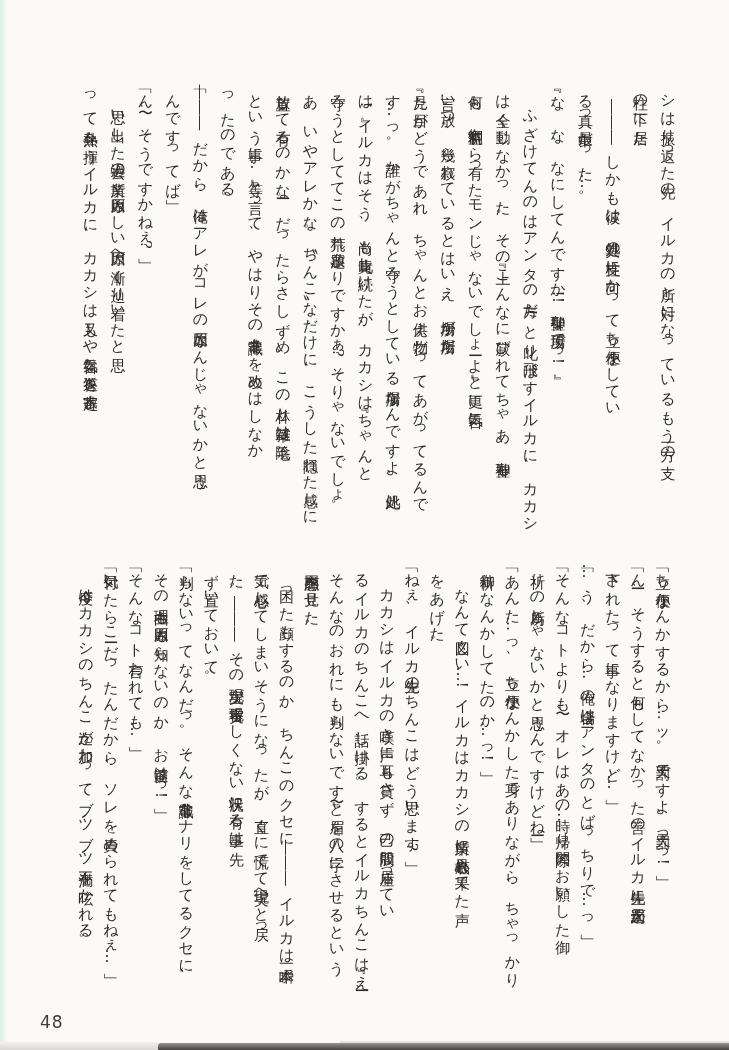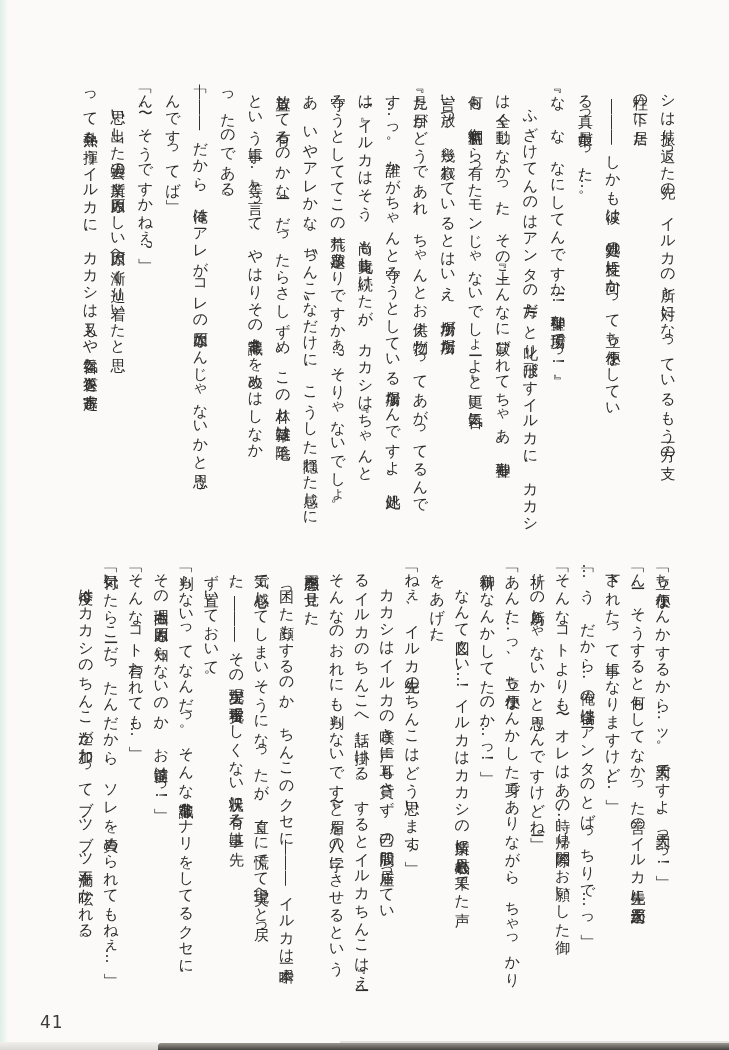--- a/index.html
+++ b/index.html
@@ -101,19 +101,19 @@
       <div class="line">気で感心してしまいそうになったが、直ぐに慌てて現実へと戻っ</div>
       <div class="line">た。―――その現実が一番現実らしくない状況に有る事は一先</div>
       <div class="line">ず置いておいて。</div>
       <div class="line">「判らないってなんだっ。そんな非常識なナリをしてるクセに、</div>
       <div class="line">その理由も原因も知らないのか、お前達はっ!」</div>
       <div class="line">「そんなコト言われても…」</div>
       <div class="line">「気付いたらこーだったんだから、ソレを責められてもねぇ…」</div>
       <div class="line indent">今度はカカシのちんこ迄が加わってブツブツ不満を呟かれる。</div>
     </div>
 
-  <div class="page-number">41</div>
+  <div class="page-number">48</div>
 
   <div class="scan-smear"></div>
   <div class="scan-shadow-left"></div>
   <div class="scan-bar"></div>
 
 </div>
 
 </body></html>

